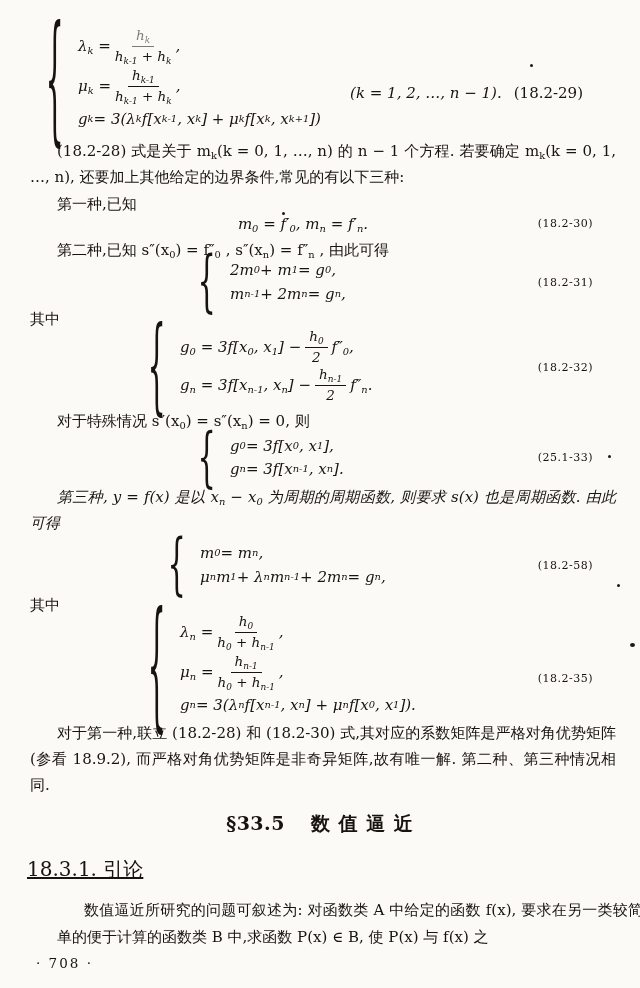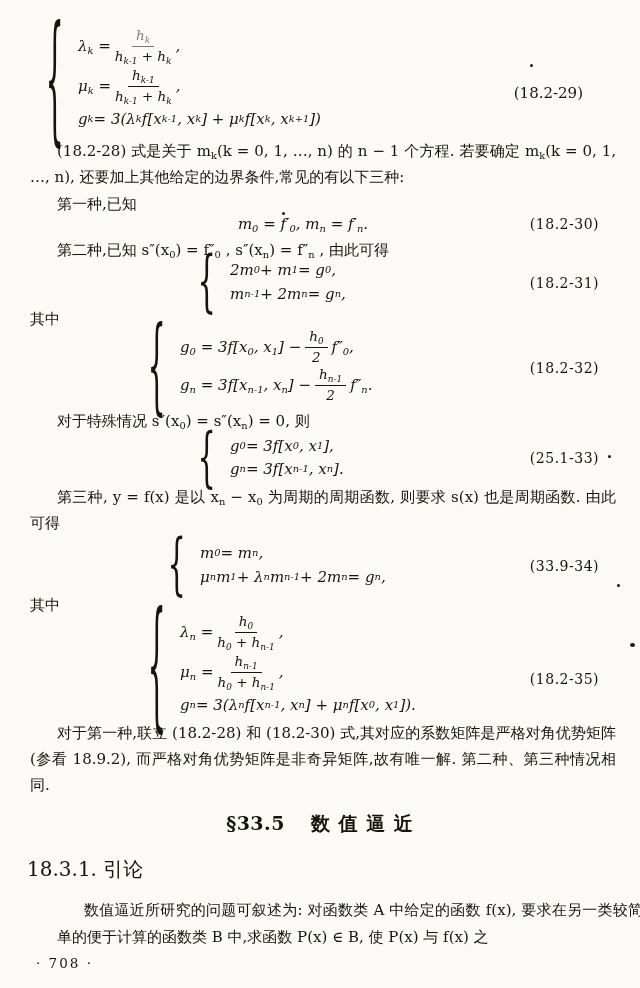--- a/index.html
+++ b/index.html
@@ -21,26 +21,26 @@
     font-size:36px;line-height:1;font-style:normal;font-weight:400;
     transform-origin:center;margin-right:5px;
   }
   .frow{display:flex;align-items:center;white-space:nowrap;height:40px;}
   .trow{white-space:nowrap;height:26px;line-height:26px;display:flex;align-items:center;}
   .trow2{white-space:nowrap;height:24px;line-height:24px;display:flex;align-items:center;}
   .frac{display:inline-flex;flex-direction:column;align-items:center;margin:0 4px;font-size:13.5px;line-height:1.3;}
   .frac .num{border-bottom:1.3px solid currentColor;padding:0 4px 1px;}
   .frac .den{padding-top:1px;}
   .faint{opacity:0.55;}
-  .eqnum{position:absolute;right:41px;font-size:14px;letter-spacing:0.5px;white-space:nowrap;}
+  .eqnum{position:absolute;right:47px;font-size:11px;letter-spacing:0.5px;white-space:nowrap;}
   .eqside{position:absolute;right:57px;display:flex;gap:12px;align-items:baseline;white-space:nowrap;}
   .ceq{position:absolute;left:12px;right:0;text-align:center;padding-right:46px;white-space:nowrap;}
   .h-sec{position:absolute;left:0;right:0;text-align:center;font-weight:bold;font-size:19px;letter-spacing:1px;}
   .h-sec .secno{margin-right:26px;letter-spacing:0.5px;}
-  .h-sub{position:absolute;left:27px;font-size:20px;line-height:28px;}
+  .h-sub{position:absolute;left:27px;font-size:20px;line-height:28px;text-decoration:underline;}
   .pageno{position:absolute;left:36px;font-size:13.5px;letter-spacing:2px;}
   .speck{position:absolute;background:#1c1810;border-radius:50%;}
   .s1{left:608px;top:455px;width:3px;height:3px;}
   .s2{left:617px;top:584px;width:3px;height:3px;}
   .s3{left:630px;top:643px;width:5px;height:4px;}
   .s4{left:282px;top:212px;width:3px;height:3px;}
   .s5{left:530px;top:64px;width:3px;height:3px;}
 </style>
 </head>
 <body>
@@ -63,20 +63,21 @@
         <span class="frac">
             <span class="num">h<sub>k-1</sub></span>
             <span class="den">h<sub>k-1</sub> + h<sub>k</sub></span>
           </span>
         <span>,</span>
       </div>
       <div class="trow math">g<sub>k</sub> = 3(λ<sub>k</sub> f[x<sub>k-1</sub>, x<sub>k</sub>] + μ<sub>k</sub> f[x<sub>k</sub>, x<sub>k+1</sub>])</div>
     </div>
   </div>
   <div class="eqside" style="top:80px;">
+    <span class="math">(k = 1, 2, …, n − 1).</span>
     <span>(18.2-29)</span>
   </div>
 
   <div class="para indent" style="top:138px;">(18.2-28) 式是关于 m<sub>k</sub>(k = 0, 1, …, n) 的 n − 1 个方程.  若要确定 m<sub>k</sub>(k = 0, 1, …, n), 还要加上其他给定的边界条件,常见的有以下三种:</div>
 
   <div class="para indent" style="top:191px;">第一种,已知</div>
 
   <div class="ceq math" style="top:211px;">m<sub>0</sub> = f′<sub>0</sub>,  m<sub>n</sub> = f′<sub>n</sub>.</div>
   <div class="eqnum" style="top:211px;">(18.2-30)</div>
 
@@ -120,30 +121,30 @@
 
   <div class="eq" style="top:434px;left:196px;">
     <span class="brace" style="transform:scaleY(1.8) scaleX(0.8);">{</span>
     <div class="eqcol">
       <div class="trow2 math" style="height:23px;">g<sub>0</sub> = 3f[x<sub>0</sub>, x<sub>1</sub>],</div>
       <div class="trow2 math" style="height:23px;">g<sub>n</sub> = 3f[x<sub>n-1</sub>, x<sub>n</sub>].</div>
     </div>
   </div>
   <div class="eqnum" style="top:445px;">(25.1-33)</div>
 
-  <div class="para indent" style="top:484px;">第三种, y = f(x) 是以 x<sub>n</sub> − x<sub>0</sub> 为周期的周期函数, 则要求 s(x) 也是周期函数. 由此可得</div>
+  <div class="para indent" style="top:484px;font-style:italic;">第三种, y = f(x) 是以 x<sub>n</sub> − x<sub>0</sub> 为周期的周期函数, 则要求 s(x) 也是周期函数. 由此可得</div>
 
   <div class="eq" style="top:541px;left:166px;">
     <span class="brace" style="transform:scaleY(1.85) scaleX(0.8);">{</span>
     <div class="eqcol">
       <div class="trow2 math">m<sub>0</sub> = m<sub>n</sub>,</div>
       <div class="trow2 math">μ<sub>n</sub>m<sub>1</sub> + λ<sub>n</sub>m<sub>n-1</sub> + 2m<sub>n</sub> = g<sub>n</sub>,</div>
     </div>
   </div>
-  <div class="eqnum" style="top:553px;">(33.9-34)</div>
+  <div class="eqnum" style="top:553px;">(18.2-58)</div>
 
   <div class="para" style="top:592px;">其中</div>
 
   <div class="eq" style="top:612px;left:146px;">
     <span class="brace" style="transform:scaleY(3.9) scaleX(0.8);">{</span>
     <div class="eqcol">
       <div class="frow math">
         <span>λ<sub>n</sub> =</span>
         <span class="frac">
             <span class="num">h<sub>0</sub></span>

